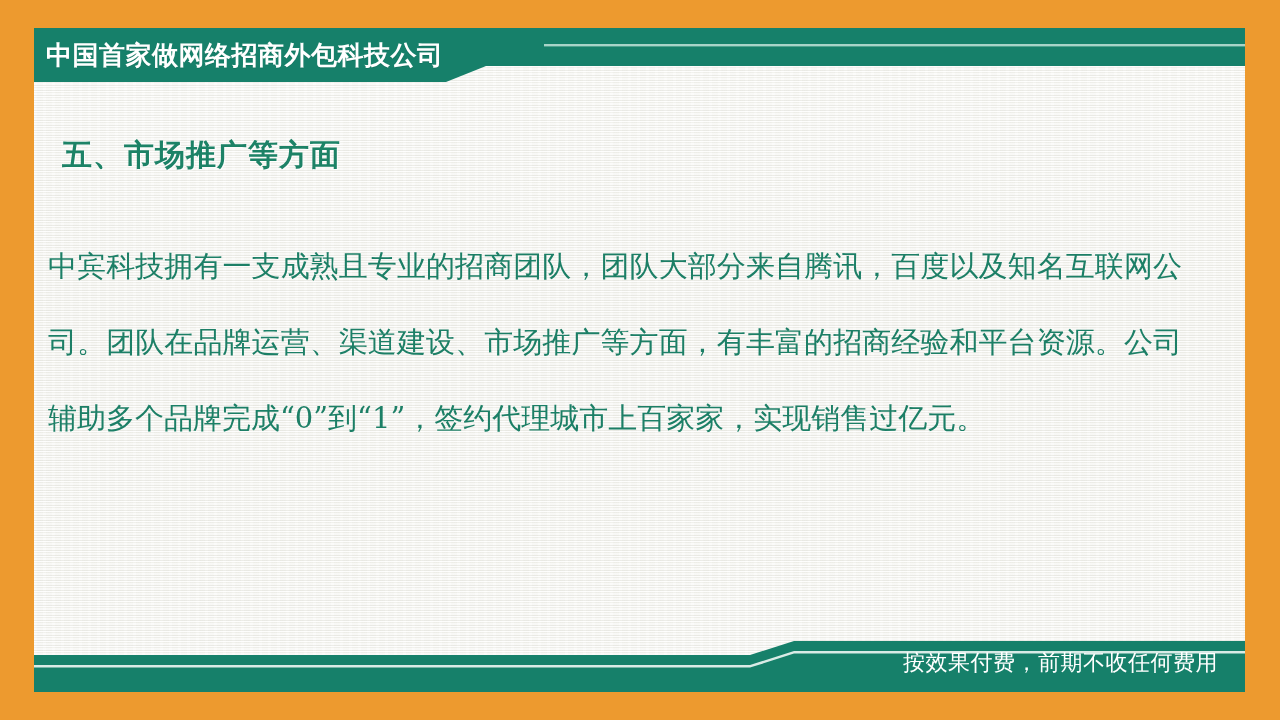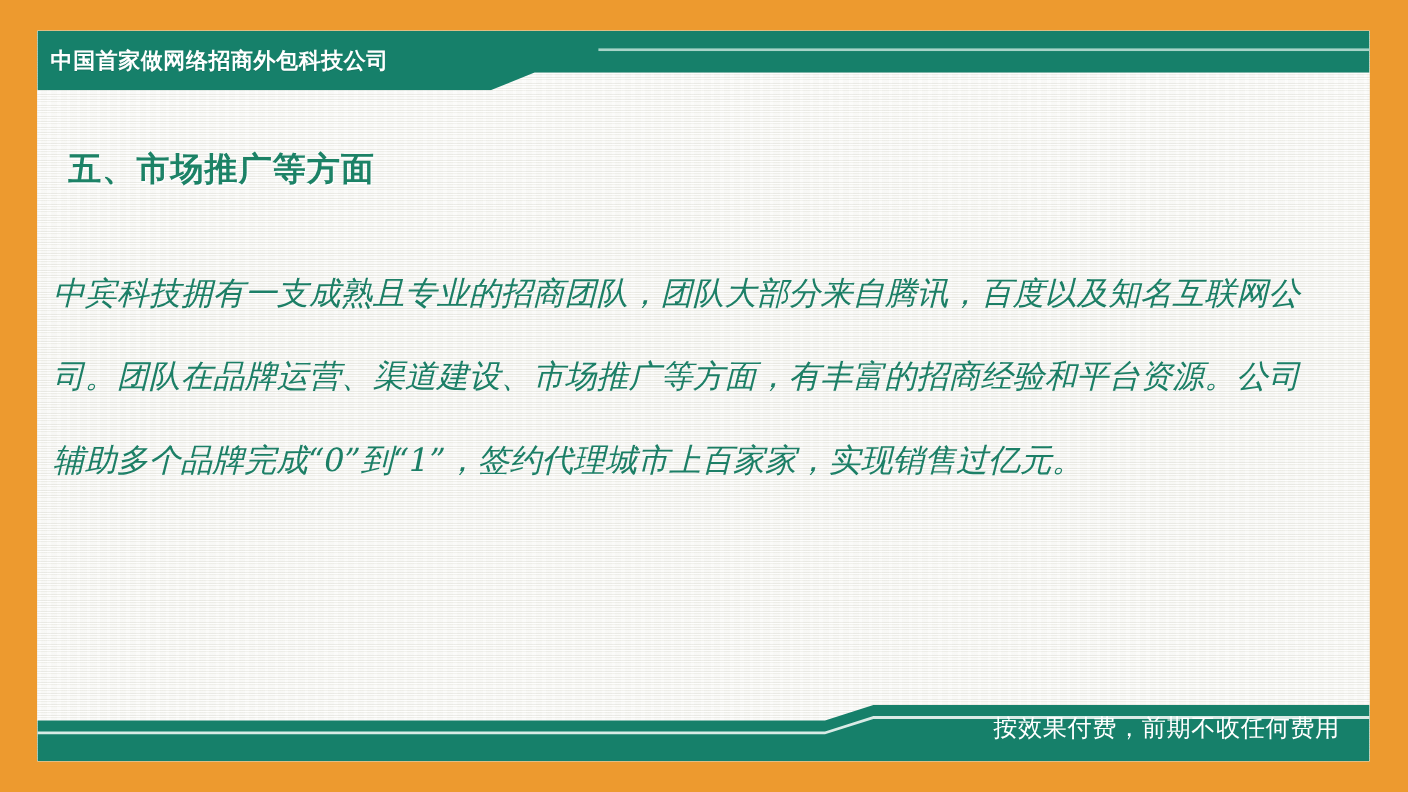--- a/index.html
+++ b/index.html
@@ -53,21 +53,21 @@
   }
   #header-banner svg{ display:block; width:100%; height:100%; }
 
   #header-title{
     position:absolute;
     left:46px; top:36px;
     z-index:7;
     color:#ffffff;
     font-family:"DejaVu Sans","Liberation Sans",sans-serif;
     font-weight:bold;
-    font-size:20px;
+    font-size:26px;
     letter-spacing:0.5px;
     line-height:38px;
     white-space:nowrap;
     text-shadow:0 1px 0 rgba(0,0,0,0.10);
   }
 
   
   #footer-banner{
     position:absolute;
     left:34px; top:637px;
@@ -111,21 +111,21 @@
     width:1134px;
     z-index:6;
     color:#1c7f66;
     font-family:"DejaVu Serif","Liberation Serif",serif;
     font-size:29px;
     line-height:76px;
     text-align:justify;
     text-justify:inter-character;
     letter-spacing:0px;
   }
-  #body-copy p{ margin:0;font-style:italic; }
+  #body-copy p{ margin:0; }
 </style>
 </head>
 <body>
 
 <div id="slide">
 
   <div id="paper"></div>
 
   <div id="header-banner">
     <svg viewBox="0 0 1211 54" preserveAspectRatio="none">

